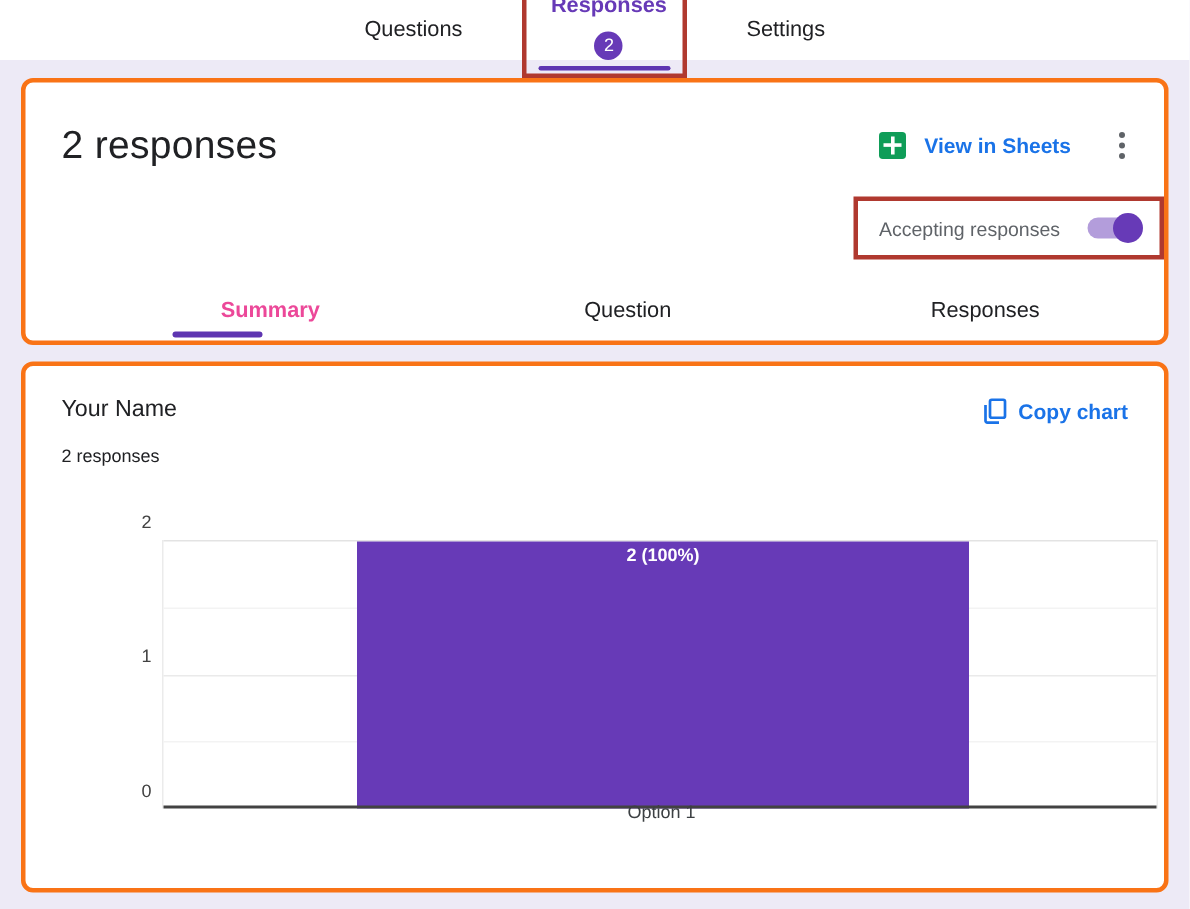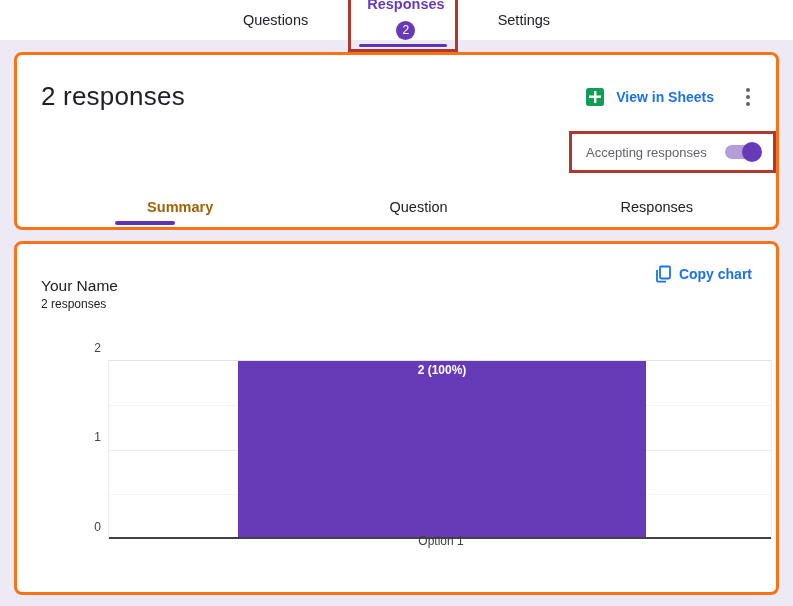--- a/index.html
+++ b/index.html
@@ -74,28 +74,28 @@
     position:relative; width:34px; height:14px; border-radius:7px;
     background:#b39ddb; margin-right:3px; cursor:pointer;
   }
   .toggle-knob {
     position:absolute; right:-3px; top:-3px;
     width:20px; height:20px; border-radius:50%; background:#673ab7;
   }
 
   .tabs { position:absolute; left:0; right:0; top:144px; display:flex; }
   .tab { flex:1; text-align:center; font-size:14.5px; color:#202124; cursor:pointer; }
-  .tab.active { color:#a16207; font-weight:700;padding-left:44px; }
+  .tab.active { color:#ec4899; font-weight:700;padding-left:44px; }
   .tab-underline {
     position:absolute; bottom:2px; left:98px; width:60px; height:4px;
     background:#5e35b1; border-radius:4px;
   }
 
   
-  .q-title { position:absolute; left:24px; top:33px; font-size:15.5px; color:#202124; font-weight:400; }
+  .q-title { position:absolute; left:24px; top:20px; font-size:15.5px; color:#202124; font-weight:400; }
   .q-count { position:absolute; left:24px; top:53px; font-size:12px; color:#202124; }
   .copy-row {
     position:absolute; right:24px; top:20px;
     display:flex; align-items:center; gap:6px;
     color:#1a73e8; font-size:14px; font-weight:700; cursor:pointer;
   }
   .copy-icon { width:20px; height:20px; display:block; }
 
   .plot {
     position:absolute; left:91px; top:116px; width:664px; height:179px;

